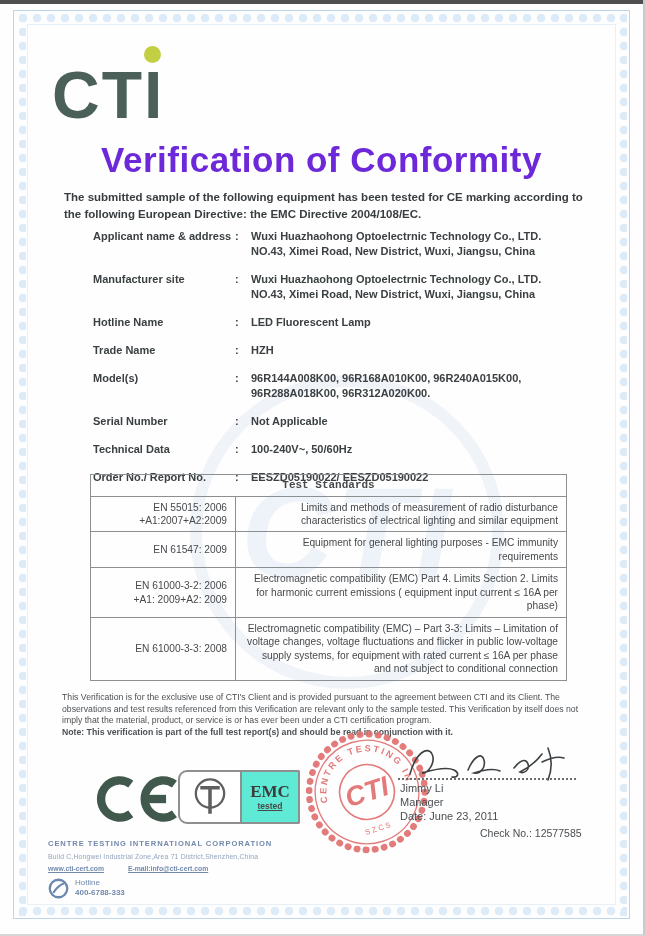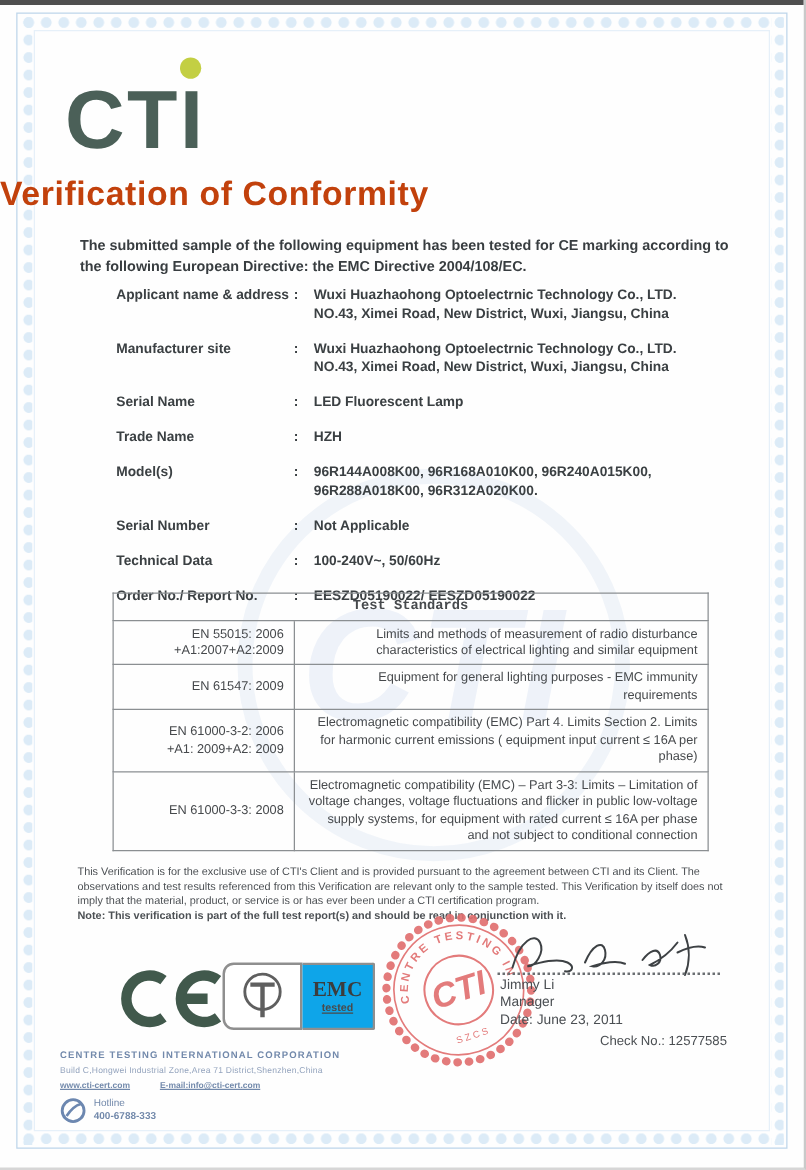--- a/index.html
+++ b/index.html
@@ -20,22 +20,22 @@
   
   .watermark{position:absolute;left:190px;top:375px;width:290px;height:290px;border-radius:50%;
              border:12px solid rgba(120,160,210,0.10);display:flex;align-items:center;justify-content:center;}
   .watermark span{font-size:128px;font-weight:bold;font-style:italic;color:rgba(120,160,210,0.12);letter-spacing:2px;}
 
   
   .logo{position:absolute;left:52px;top:48px;width:180px;height:90px;}
   .logo .letters{font-size:66px;font-weight:bold;color:#4b6058;letter-spacing:2px;line-height:1;margin-top:14px;}
   .logo .dot{position:absolute;left:92px;top:-2px;width:17px;height:17px;border-radius:50%;background:#c3cf43;}
 
-  .title{position:absolute;left:0;top:140px;width:100%;text-align:left;
-         font-size:27px;font-weight:bold;color:#c2410c;letter-spacing:0.5px;}
+  .title{position:absolute;left:0;top:140px;width:100%;text-align:center;
+         font-size:35px;font-weight:bold;color:#6d28d9;letter-spacing:0.5px;}
 
   .intro{position:absolute;left:64px;top:189px;width:521px;font-size:11.5px;font-weight:bold;
          line-height:1.45;color:#383d40;}
 
   
   .fields{position:absolute;left:93px;top:229px;width:480px;}
   .field-row{display:flex;margin-bottom:13px;font-size:11px;font-weight:bold;line-height:15px;}
   .field-label{width:142px;flex:none;white-space:pre-line;}
   .field-colon{width:16px;flex:none;}
   .field-value{flex:1;white-space:pre-line;}
@@ -49,21 +49,21 @@
 
   .disclaimer{position:absolute;left:62px;top:692px;width:524px;font-size:8.7px;line-height:1.35;color:#4c5054;}
   .disclaimer .note{font-weight:bold;}
 
   
   .ce-mark{position:absolute;left:93px;top:773px;}
   .tmark-group{position:absolute;left:178px;top:770px;display:flex;}
   .tmark-box{width:60px;height:50px;border:2.5px solid #8f8f8f;border-radius:9px 0 0 9px;
              display:flex;align-items:center;justify-content:center;background:#fff;}
   .emc-box{width:56px;height:50px;border:2.5px solid #8f8f8f;border-left:none;border-radius:0 2px 2px 0;
-           display:flex;flex-direction:column;align-items:center;justify-content:center;background:#0ea5e9;}
+           display:flex;flex-direction:column;align-items:center;justify-content:center;background:#5eead4;}
   .emc-label{font-family:"Liberation Serif", serif;font-weight:bold;font-size:17px;color:#3c3c3c;line-height:1;}
   .emc-sub{font-size:8.5px;font-weight:bold;color:#4a4a4a;margin-top:1px;text-decoration:underline;}
 
   
   .stamp{position:absolute;left:301px;top:726px;width:132px;height:132px;transform:rotate(-18deg);opacity:0.92;}
 
   
   .sig{position:absolute;left:398px;top:740px;width:190px;}
   .sig-scrawl{position:absolute;left:4px;top:0px;}
   .sig-line{position:absolute;left:0;top:38px;width:178px;border-bottom:2px dotted #6b6f72;}
@@ -116,21 +116,21 @@
       <div class="field-value">Wuxi Huazhaohong Optoelectrnic Technology Co., LTD.
 NO.43, Ximei Road, New District, Wuxi, Jiangsu, China</div>
     </div>
     <div class="field-row">
       <div class="field-label">Manufacturer site</div>
       <div class="field-colon">:</div>
       <div class="field-value">Wuxi Huazhaohong Optoelectrnic Technology Co., LTD.
 NO.43, Ximei Road, New District, Wuxi, Jiangsu, China</div>
     </div>
     <div class="field-row">
-      <div class="field-label">Serial Name</div>
+      <div class="field-label">Hotline Name</div>
       <div class="field-colon">:</div>
       <div class="field-value">LED Fluorescent Lamp</div>
     </div>
     <div class="field-row">
       <div class="field-label">Trade Name</div>
       <div class="field-colon">:</div>
       <div class="field-value">HZH</div>
     </div>
     <div class="field-row">
       <div class="field-label">Model(s)</div>

